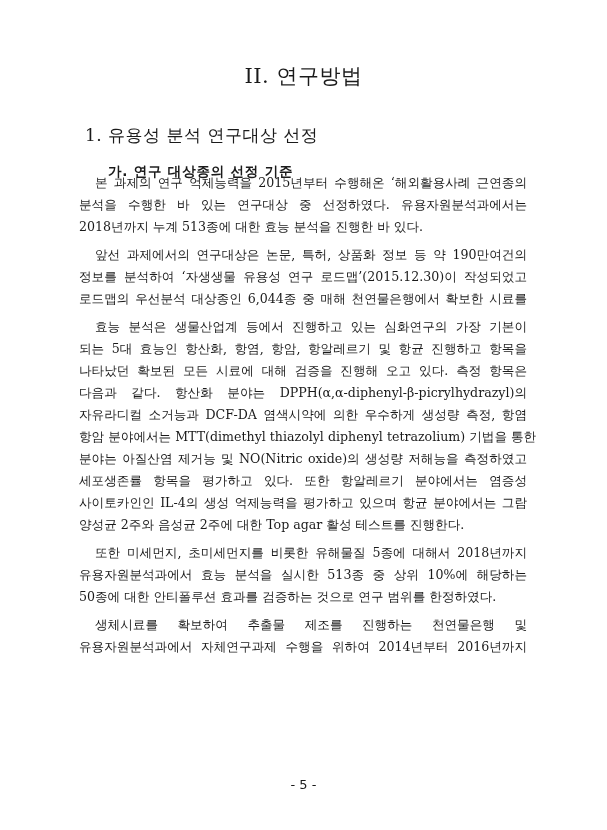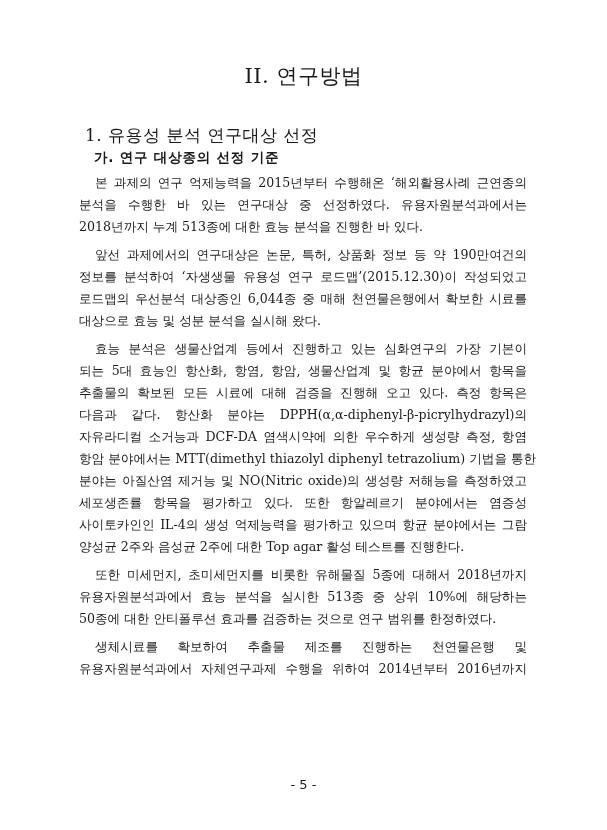--- a/index.html
+++ b/index.html
@@ -13,21 +13,21 @@
       position: absolute; top: 62px; left: 0; width: 607px; text-align: center;
       font-size: 21px; font-weight: normal; letter-spacing: 0.5px; margin: 0;
     }
     .section-title {
       position: absolute; top: 118px; left: 79px;
       font-size: 17px; font-weight: normal; margin: 6px; letter-spacing: 0.5px;
     }
     .subsection-title {
       position: absolute; top: 149px; left: 94px;
       font-family: "DejaVu Sans", "Liberation Sans", sans-serif;
-      font-size: 13.5px; font-weight: bold; margin: 0; letter-spacing: 0.8px; text-align: center;
+      font-size: 13.5px; font-weight: bold; margin: 14px; letter-spacing: 0.8px; text-align: center;
     }
     .body { position: absolute; left: 79px; width: 448px; top: 172px; }
     .para { margin: 0 0 6px 0; }
     .line {
       display: block; height: 22px; line-height: 22px;
       font-size: 12.6px; white-space: nowrap;
       text-align: justify; text-align-last: justify;
     }
     .line.last { text-align-last: left; }
     .line.indent { padding-left: 16px; }
@@ -47,26 +47,25 @@
   <div class="body">
     <div class="para">
       <span class="line indent">본 과제의 연구 억제능력을 2015년부터 수행해온 ‘해외활용사례 근연종의</span>
       <span class="line">분석을 수행한 바 있는 연구대상 중 선정하였다. 유용자원분석과에서는</span>
       <span class="line last">2018년까지 누계 513종에 대한 효능 분석을 진행한 바 있다.</span>
     </div>
     <div class="para">
       <span class="line indent">앞선 과제에서의 연구대상은 논문, 특허, 상품화 정보 등 약 190만여건의</span>
       <span class="line">정보를 분석하여 ‘자생생물 유용성 연구 로드맵’(2015.12.30)이 작성되었고</span>
       <span class="line">로드맵의 우선분석 대상종인 6,044종 중 매해 천연물은행에서 확보한 시료를</span>
-      <span class="line last">대상으로 효능 및 성분 분석을 실시해 왔다.</span>
     </div>
     <div class="para">
       <span class="line indent">효능 분석은 생물산업계 등에서 진행하고 있는 심화연구의 가장 기본이</span>
-      <span class="line">되는 5대 효능인 항산화, 항염, 항암, 생물산업계 및 항균 분야에서 항목을</span>
-      <span class="line">추출물의 확보된 모든 시료에 대해 검증을 진행해 오고 있다. 측정 항목은</span>
+      <span class="line">되는 5대 효능인 항산화, 항염, 항암, 항알레르기 및 항균 진행하고 항목을</span>
+      <span class="line">나타났던 확보된 모든 시료에 대해 검증을 진행해 오고 있다. 측정 항목은</span>
       <span class="line">다음과 같다. 항산화 분야는 DPPH(α,α-diphenyl-β-picrylhydrazyl)의</span>
       <span class="line">자유라디컬 소거능과 DCF-DA 염색시약에 의한 우수하게 생성량 측정, 항염</span>
       <span class="line">항암 분야에서는 MTT(dimethyl thiazolyl diphenyl tetrazolium) 기법을 통한</span>
       <span class="line">분야는 아질산염 제거능 및 NO(Nitric oxide)의 생성량 저해능을 측정하였고</span>
       <span class="line">세포생존률 항목을 평가하고 있다. 또한 항알레르기 분야에서는 염증성</span>
       <span class="line">사이토카인인 IL-4의 생성 억제능력을 평가하고 있으며 항균 분야에서는 그람</span>
       <span class="line last">양성균 2주와 음성균 2주에 대한 Top agar 활성 테스트를 진행한다.</span>
     </div>
     <div class="para">
       <span class="line indent">또한 미세먼지, 초미세먼지를 비롯한 유해물질 5종에 대해서 2018년까지</span>

